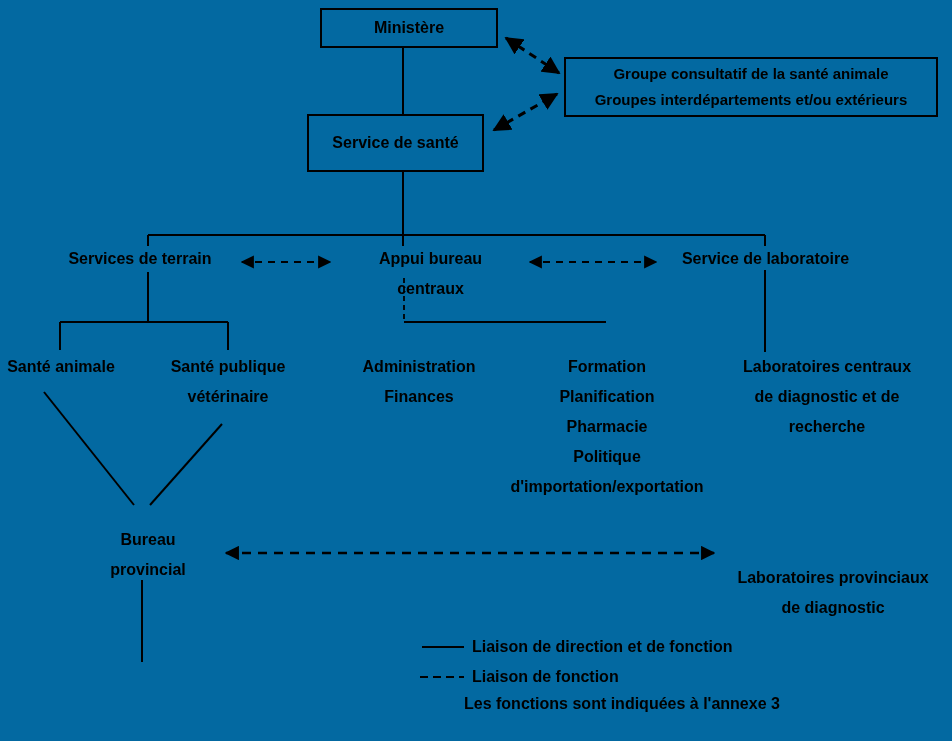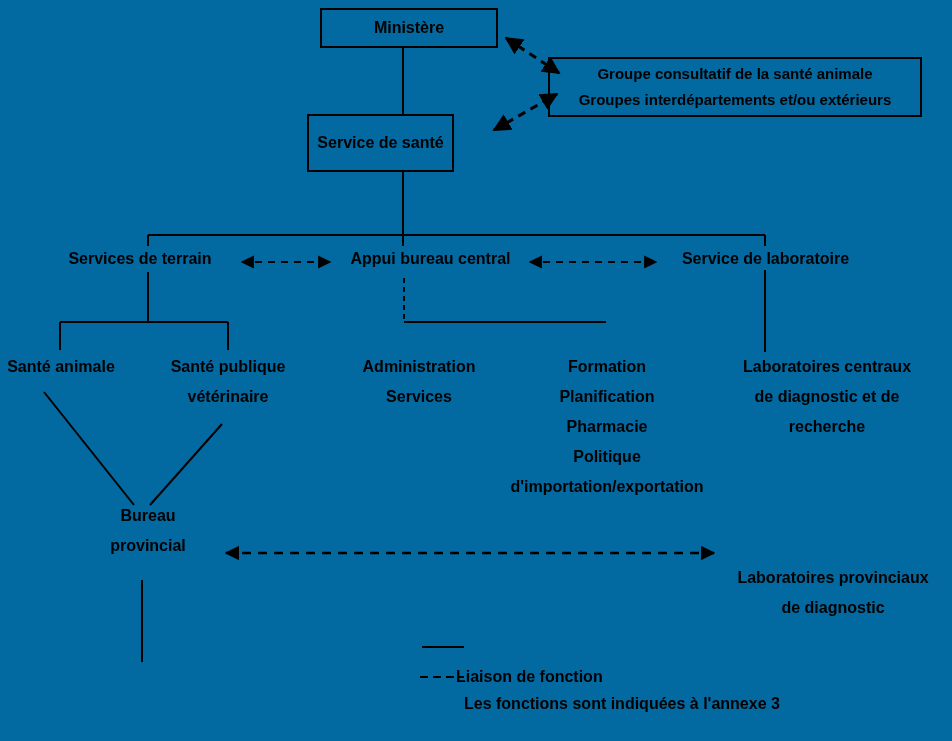--- a/index.html
+++ b/index.html
@@ -75,54 +75,55 @@
     <line x1="242" y1="262" x2="330" y2="262" stroke="#000" stroke-width="2.2" stroke-dasharray="7 6" marker-start="url(#ah)" marker-end="url(#ah)"></line>
     <line x1="530" y1="262" x2="656" y2="262" stroke="#000" stroke-width="2.2" stroke-dasharray="7 6" marker-start="url(#ah)" marker-end="url(#ah)"></line>
     <line x1="226" y1="553" x2="714" y2="553" stroke="#000" stroke-width="2.4" stroke-dasharray="9 7" marker-start="url(#ah)" marker-end="url(#ah)"></line>
 
     <line x1="422" y1="647" x2="464" y2="647" stroke="#000" stroke-width="2"></line>
     <line x1="420" y1="677" x2="464" y2="677" stroke="#000" stroke-width="2" stroke-dasharray="8 5"></line>
   </svg>
 
   <div class="rect" style="left:320px; top:8px; width:178px; height:40px;">Ministère</div>
 
-  <div class="rect" style="left:307px; top:114px; width:147px; height:58px;">Service de santé</div>
+  <div class="rect" style="left:307px; top:114px; width:177px; height:58px;">Service de santé</div>
 
-  <div class="rect groupe" style="left:548px; top:57px; width:374px; height:60px;">Groupe consultatif de la santé animale
+  <div class="rect groupe" style="left:564px; top:57px; width:374px; height:60px;">Groupe consultatif de la santé animale
 Groupes interdépartements et/ou extérieurs</div>
 
   <div class="node" style="left:65px; top:244px; width:150px;">Services de terrain</div>
 
-  <div class="node" style="left:348px; top:244px; width:165px;">Appui bureau central</div>
+  <div class="node" style="left:348px; top:244px; width:165px;">Appui bureau centraux</div>
 
   <div class="node" style="left:677px; top:244px; width:177px;">Service de laboratoire</div>
 
   <div class="node" style="left:4px; top:352px; width:114px;">Santé animale</div>
 
   <div class="node" style="left:166px; top:352px; width:124px;">Santé publique
 vétérinaire</div>
 
   <div class="node" style="left:358px; top:352px; width:122px;">Administration
-Services</div>
+Finances</div>
 
   <div class="node" style="left:502px; top:352px; width:210px;">Formation
 Planification
 Pharmacie
 Politique
 d'importation/exportation</div>
 
   <div class="node" style="left:738px; top:352px; width:178px;">Laboratoires centraux
 de diagnostic et de
 recherche</div>
 
-  <div class="node" style="left:90px; top:501px; width:116px;">Bureau
+  <div class="node" style="left:90px; top:525px; width:116px;">Bureau
 provincial</div>
 
   <div class="node" style="left:735px; top:515px; width:196px;margin-top:48px;">Laboratoires provinciaux
 de diagnostic</div>
 
 
+  <div class="legend-label" style="left:472px; top:637px;">Liaison de direction et de fonction</div>
 
-  <div class="legend-label" style="left:456px; top:667px;">Liaison de fonction</div>
+  <div class="legend-label" style="left:472px; top:667px;">Liaison de fonction</div>
 
   <div class="legend-label" style="left:464px; top:694px;text-align:right;">Les fonctions sont indiquées à l'annexe 3</div>
 
 </div>
 
 </body></html>

